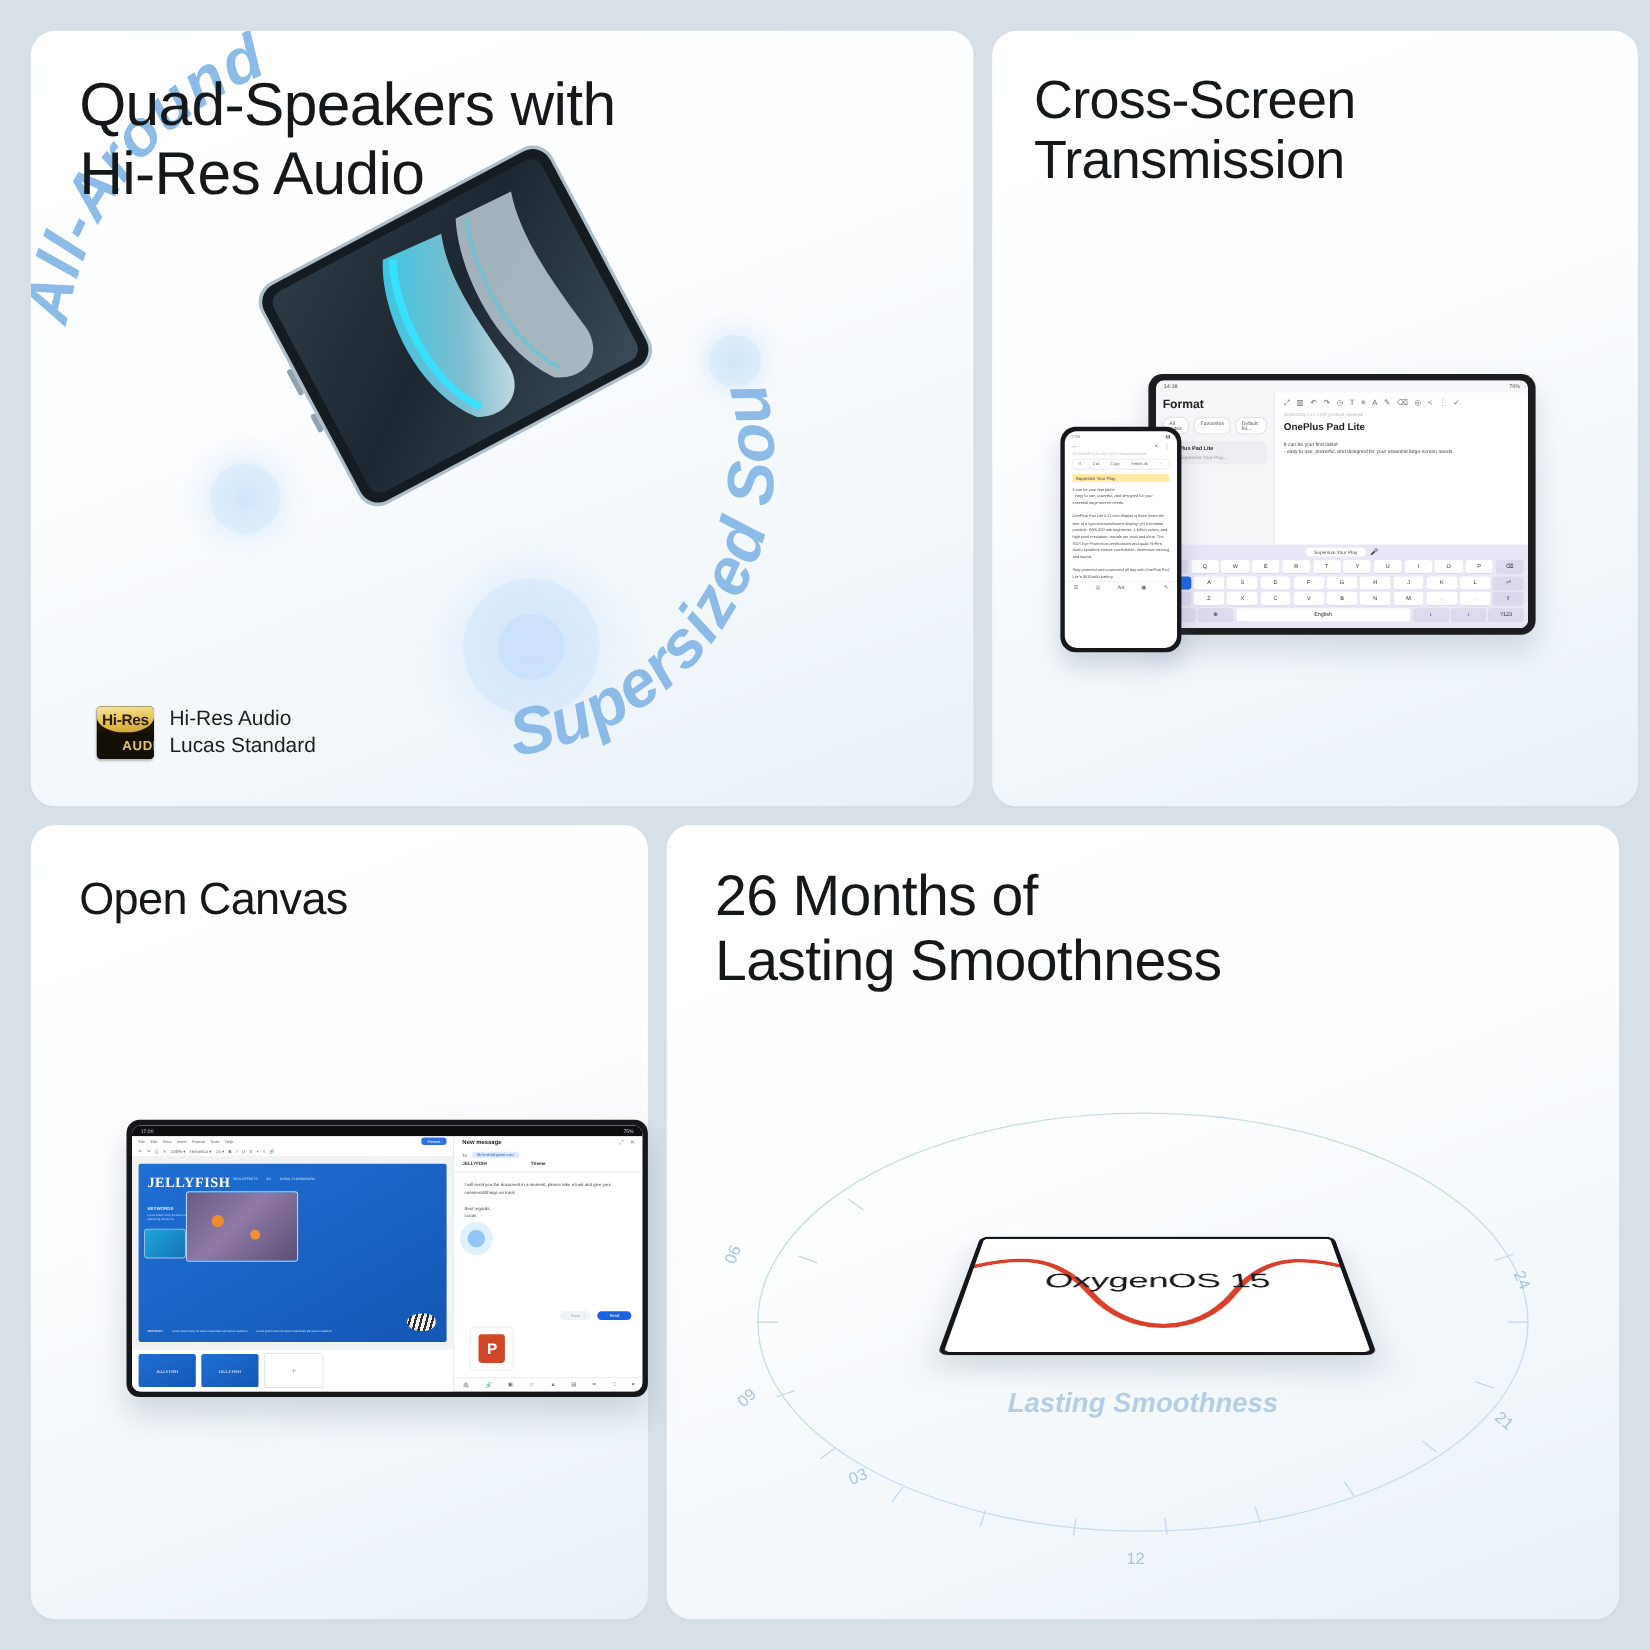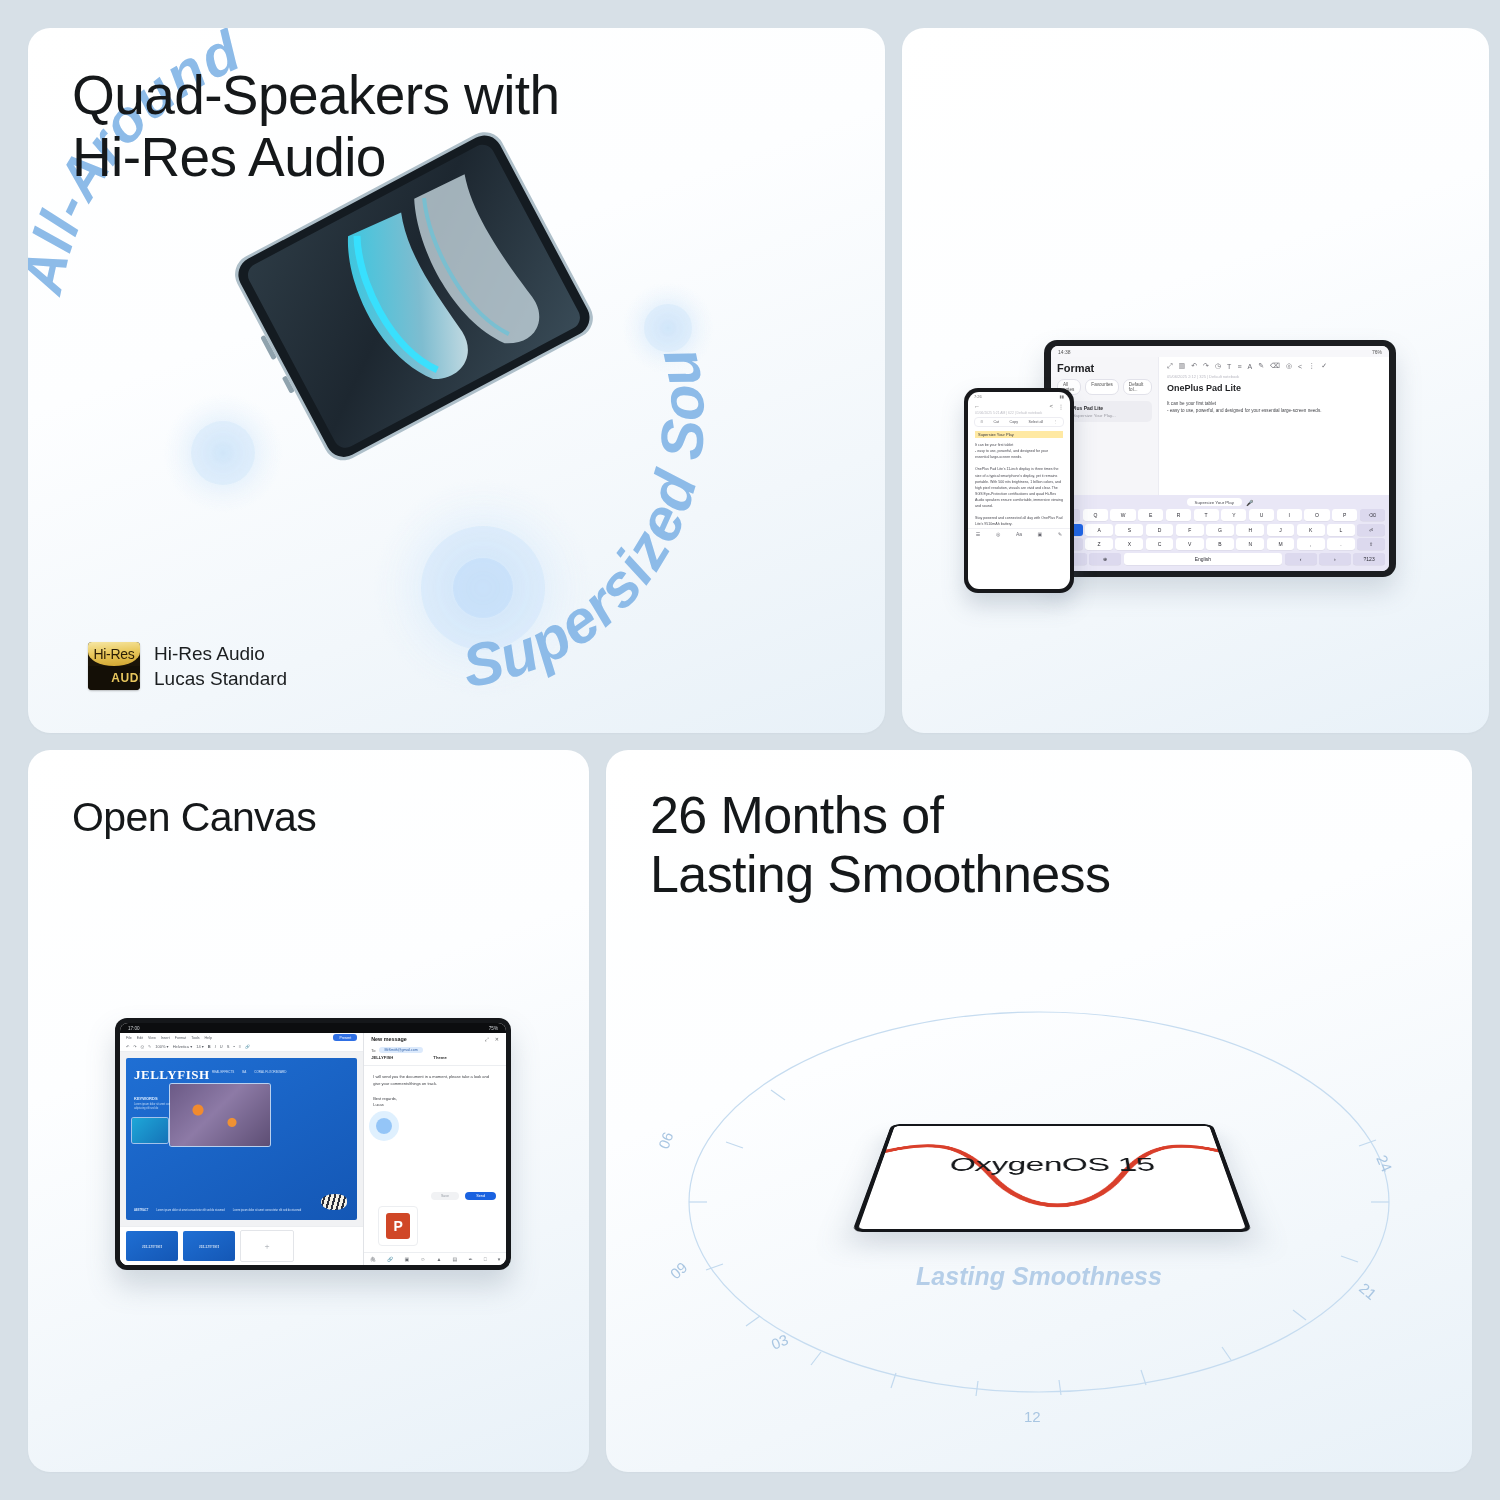--- a/index.html
+++ b/index.html
@@ -38,21 +38,21 @@
   .stage1{position:absolute;inset:0;}
   .arcword{position:absolute;left:0;top:0;width:100%;height:100%;pointer-events:none;}
   .badge{position:absolute;left:60px;bottom:42px;display:flex;align-items:center;gap:14px;}
   .badge-logo{
     width:52px;height:48px;border-radius:4px;overflow:hidden;
     background:#1b1408;display:flex;flex-direction:column;
     box-shadow:0 1px 2px rgba(0,0,0,.25);
   }
   .badge-logo .bt{
     flex:1;background:linear-gradient(175deg,#f6e7a4 0%,#e9c85c 45%,#cfa32e 100%);
-    color:#2a1d05;font-size:14px;font-weight:400;display:flex;align-items:center;
+    color:#2a1d05;font-size:14px;font-weight:700;display:flex;align-items:center;
     justify-content:center;letter-spacing:-.3px;
     border-bottom-left-radius:60% 70%;border-bottom-right-radius:60% 70%;
   }
   .badge-logo .bb{
     flex:1;background:#140f06;color:#e7c65d;font-size:12px;font-weight:700;
     display:flex;align-items:center;justify-content:center;letter-spacing:.6px;padding-left:36px;
   }
   .badge-txt{font-size:19px;line-height:1.32;color:#1b1e20;}
 
   
@@ -94,21 +94,21 @@
   .ph-status{height:9px;display:flex;align-items:center;justify-content:space-between;padding:0 6px;font-size:4px;color:#777;}
   .ph-bar{height:10px;display:flex;align-items:center;justify-content:flex-end;gap:5px;padding:0 6px;font-size:6px;color:#666;}
   .ph-meta{font-size:3.4px;color:#bdbdc5;padding:0 7px 2px;}
   .ph-actions{margin:0 6px 4px;border:1px solid #ededf2;border-radius:4px;display:flex;gap:5px;justify-content:space-around;padding:2px 3px;font-size:3.6px;color:#55555c;}
   .ph-hl{margin:0 7px 4px;background:#ffe9a3;font-size:4px;color:#3a3a3f;padding:1px 3px;}
   .ph-body{padding:0 7px;font-size:3.6px;line-height:1.7;color:#4a4a52;}
   .ph-dock{height:11px;border-top:1px solid #f0f0f4;display:flex;align-items:center;justify-content:space-around;font-size:5px;color:#6a6a72;}
 
   
   .oc-pad{
-    position:absolute;left:115px;top:1018px;width:396px;height:252px;
+    position:absolute;left:115px;top:1018px;width:474px;height:252px;
     background:#15171a;border-radius:12px;padding:5px;box-sizing:border-box;
     box-shadow:0 16px 28px rgba(90,110,130,.25);
   }
   .oc-screen{width:100%;height:100%;background:#fff;border-radius:8px;overflow:hidden;display:flex;flex-direction:column;}
   .oc-status{height:10px;background:#0c0d0f;color:#cfd2d6;display:flex;align-items:center;justify-content:space-between;padding:0 8px;font-size:4.6px;}
   .oc-main{flex:1;display:flex;min-height:0;}
   .slides{width:63%;background:#fff;display:flex;flex-direction:column;border-right:1px solid #e1e3e7;}
   .sl-menu{height:9px;display:flex;align-items:center;gap:5px;padding:0 6px;font-size:3.6px;color:#5b5f66;}
   .sl-btn{margin-left:auto;background:#2f6fe4;color:#fff;border-radius:3px;font-size:3.4px;padding:1.5px 6px;}
   .sl-tools{height:9px;display:flex;align-items:center;gap:4px;padding:0 6px;font-size:4px;color:#5b5f66;border-bottom:1px solid #eceef1;}
@@ -237,20 +237,22 @@
           </div>
           <div class="badge-txt">
             <div>Hi-Res Audio</div>
             <div>Lucas Standard</div>
           </div>
         </div>
       </div>
     </div>
 
     <div class="card c2">
+      <div class="title">Cross-Screen
+Transmission</div>
 
       <div class="devices">
 
         <div class="pad">
           <div class="pad-screen">
             <div class="pad-status">
               <span>14:38</span>
               <span>76%</span>
             </div>
             <div class="pad-body">

